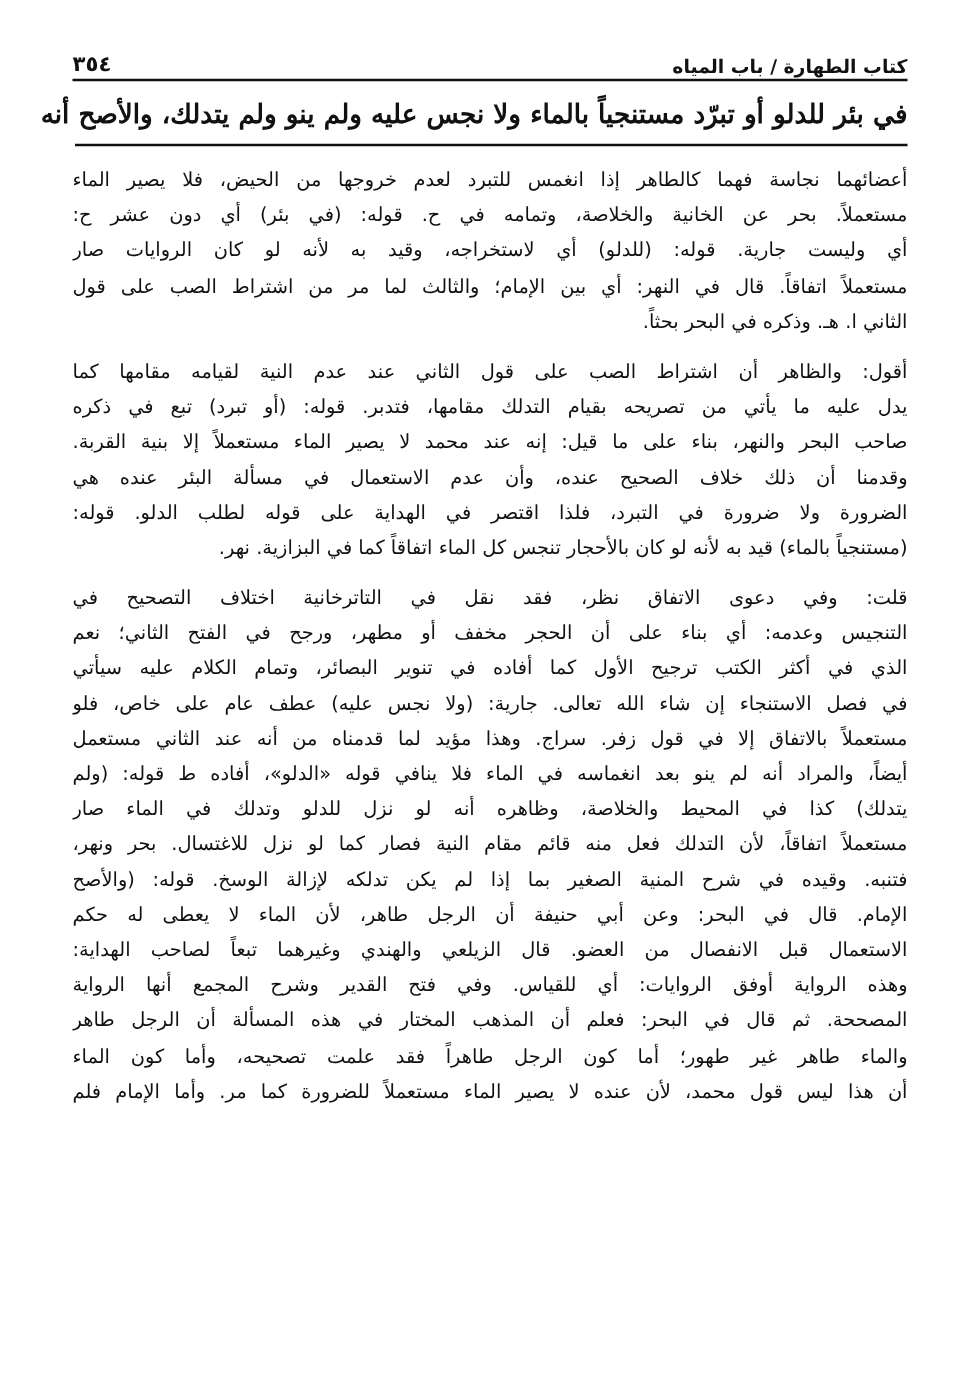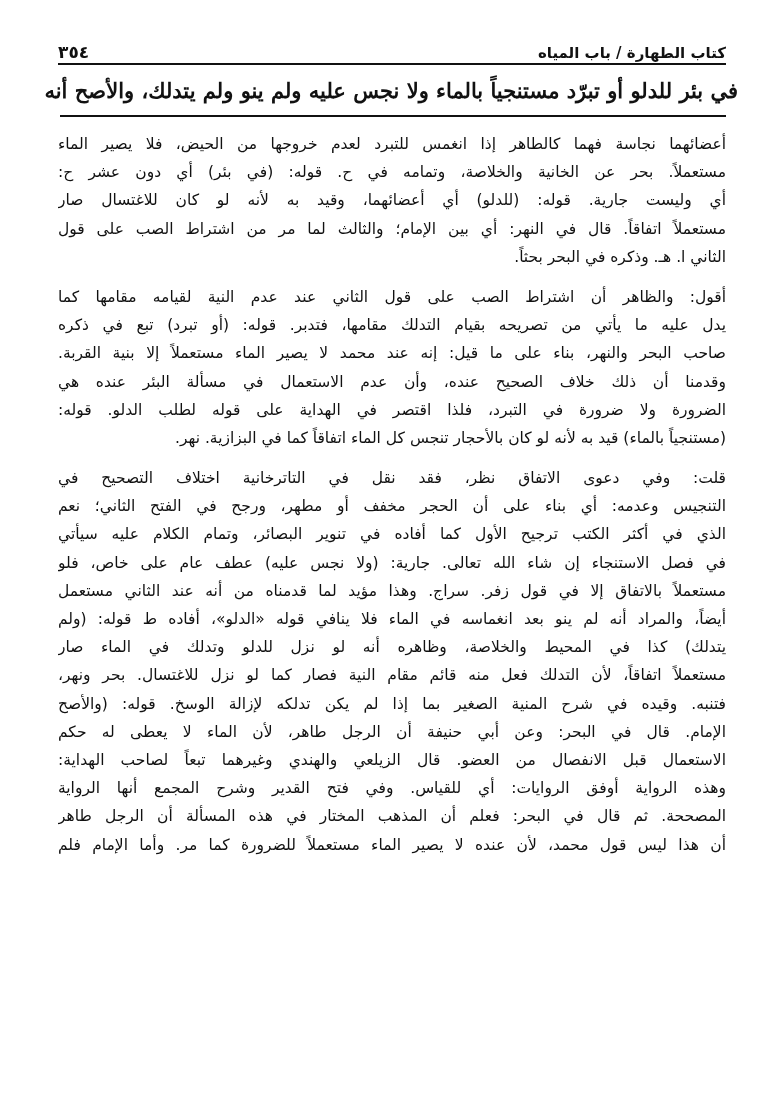--- a/index.html
+++ b/index.html
@@ -12,21 +12,21 @@
     .page { position: absolute; left: 58px; top: 0; width: 668px; height: 990px; }
     .running-header {
       position: absolute; top: 40px; left: 0; width: 668px; height: 22px;
       display: flex; justify-content: space-between; align-items: flex-end;
       direction: ltr;
     }
     .page-number { font-size: 17px; font-weight: bold; letter-spacing: 1px; }
     .header-title { font-size: 15px; font-weight: bold; direction: rtl; }
     .header-rule { position: absolute; top: 63px; left: 0; width: 668px; height: 2px; background: #111; }
     .main-text {
-      position: absolute; top: 70px; left: 12px; width: 668px;
+      position: absolute; top: 70px; left: 0; width: 668px;
       direction: rtl; text-align: justify; text-align-last: justify;
       font-family: "DejaVu Serif", serif; font-size: 21px; font-weight: bold;
       line-height: 42px; white-space: nowrap;
     }
     .main-rule { position: absolute; top: 115px; left: 2px; width: 666px; height: 2px; background: #111; }
     .commentary {
       position: absolute; top: 130px; left: 0; width: 668px;
       direction: rtl;
       font-family: "DejaVu Sans", sans-serif; font-size: 15.5px;
       line-height: 28.2px;
@@ -48,21 +48,21 @@
   </div>
   <div class="header-rule"></div>
 
   <div class="main-text">في بئر للدلو أو تبرّد مستنجياً بالماء ولا نجس عليه ولم ينو ولم يتدلك، والأصح أنه</div>
   <div class="main-rule"></div>
 
   <div class="commentary">
     <div class="para">
       <span class="line">أعضائهما نجاسة فهما كالطاهر إذا انغمس للتبرد لعدم خروجها من الحيض، فلا يصير الماء</span>
       <span class="line">مستعملاً. بحر عن الخانية والخلاصة، وتمامه في ح. قوله: (في بئر) أي دون عشر ح:</span>
-      <span class="line">أي وليست جارية. قوله: (للدلو) أي أعضائهما، وقيد به لأنه لو كان للاغتسال صار</span>
+      <span class="line">أي وليست جارية. قوله: (للدلو) أي لاستخراجه، وقيد به لأنه لو كان الروايات صار</span>
       <span class="line">مستعملاً اتفاقاً. قال في النهر: أي بين الإمام؛ والثالث لما مر من اشتراط الصب على قول</span>
       <span class="line last">الثاني ا. هـ. وذكره في البحر بحثاً.</span>
     </div>
     <div class="para">
       <span class="line">أقول: والظاهر أن اشتراط الصب على قول الثاني عند عدم النية لقيامه مقامها كما</span>
       <span class="line">يدل عليه ما يأتي من تصريحه بقيام التدلك مقامها، فتدبر. قوله: (أو تبرد) تبع في ذكره</span>
       <span class="line">صاحب البحر والنهر، بناء على ما قيل: إنه عند محمد لا يصير الماء مستعملاً إلا بنية القربة.</span>
       <span class="line">وقدمنا أن ذلك خلاف الصحيح عنده، وأن عدم الاستعمال في مسألة البئر عنده هي</span>
       <span class="line">الضرورة ولا ضرورة في التبرد، فلذا اقتصر في الهداية على قوله لطلب الدلو. قوله:</span>
       <span class="line last">(مستنجياً بالماء) قيد به لأنه لو كان بالأحجار تنجس كل الماء اتفاقاً كما في البزازية. نهر.</span>
@@ -74,16 +74,17 @@
       <span class="line">في فصل الاستنجاء إن شاء الله تعالى. جارية: (ولا نجس عليه) عطف عام على خاص، فلو</span>
       <span class="line">مستعملاً بالاتفاق إلا في قول زفر. سراج. وهذا مؤيد لما قدمناه من أنه عند الثاني مستعمل</span>
       <span class="line">أيضاً، والمراد أنه لم ينو بعد انغماسه في الماء فلا ينافي قوله «الدلو»، أفاده ط قوله: (ولم</span>
       <span class="line">يتدلك) كذا في المحيط والخلاصة، وظاهره أنه لو نزل للدلو وتدلك في الماء صار</span>
       <span class="line">مستعملاً اتفاقاً، لأن التدلك فعل منه قائم مقام النية فصار كما لو نزل للاغتسال. بحر ونهر،</span>
       <span class="line">فتنبه. وقيده في شرح المنية الصغير بما إذا لم يكن تدلكه لإزالة الوسخ. قوله: (والأصح</span>
       <span class="line">الإمام. قال في البحر: وعن أبي حنيفة أن الرجل طاهر، لأن الماء لا يعطى له حكم</span>
       <span class="line">الاستعمال قبل الانفصال من العضو. قال الزيلعي والهندي وغيرهما تبعاً لصاحب الهداية:</span>
       <span class="line">وهذه الرواية أوفق الروايات: أي للقياس. وفي فتح القدير وشرح المجمع أنها الرواية</span>
       <span class="line">المصححة. ثم قال في البحر: فعلم أن المذهب المختار في هذه المسألة أن الرجل طاهر</span>
+      <span class="line">والماء طاهر غير طهور؛ أما كون الرجل طاهراً فقد علمت تصحيحه، وأما كون الماء</span>
       <span class="line">أن هذا ليس قول محمد، لأن عنده لا يصير الماء مستعملاً للضرورة كما مر. وأما الإمام فلم</span>
     </div>
   </div>
 </div>
 
 </body></html>

